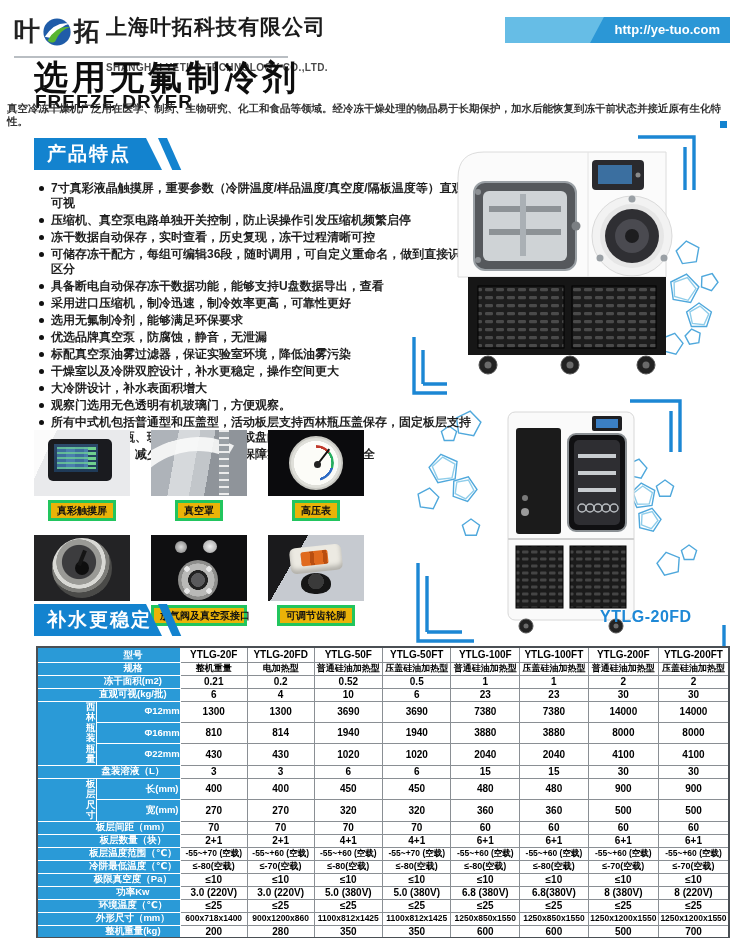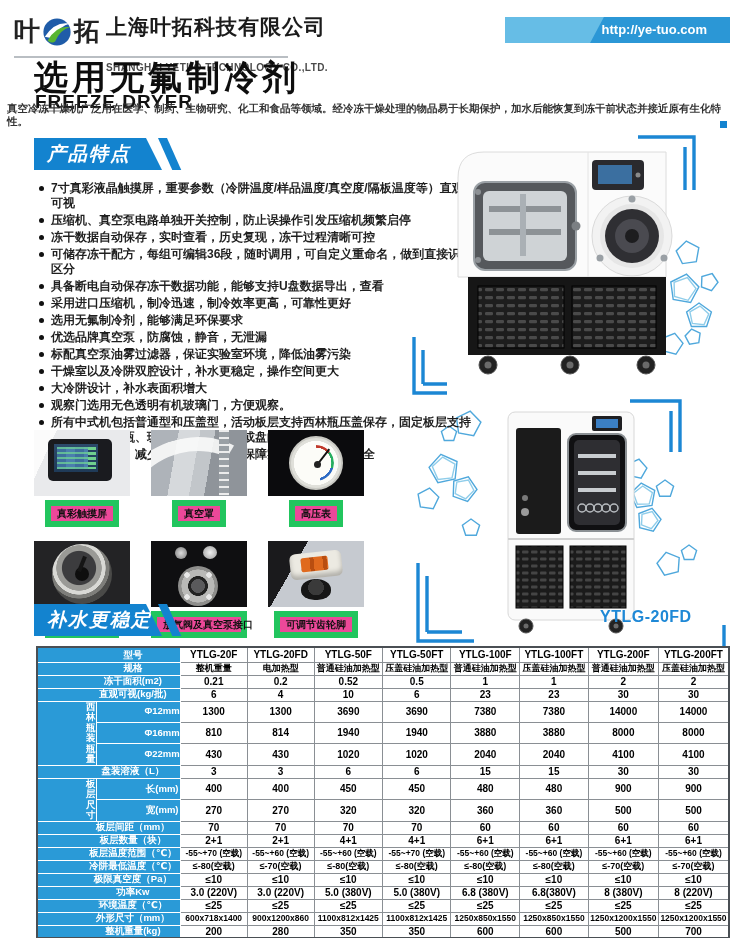--- a/index.html
+++ b/index.html
@@ -8,31 +8,31 @@
 
   
   .logo{position:absolute;left:14px;top:14px;display:flex;align-items:center;gap:2px;}
   .logo .ch{font-size:26px;font-weight:bold;color:#222;}
   .company{position:absolute;left:106px;top:13px;}
   .company .cn{font-size:21px;font-weight:bold;color:#1b1b1b;letter-spacing:1px;}
   .company .en{font-size:10px;font-weight:bold;color:#4a4a4a;letter-spacing:.4px;margin-top:21px;}
   .header-rule{position:absolute;left:14px;top:56px;width:274px;height:2px;background:#b9bec3;}
   .url-banner{position:absolute;left:505px;top:17px;width:225px;height:26px;background:#2b97d6;overflow:hidden;}
   .url-banner::before{content:"";position:absolute;left:-18px;top:0;width:110px;height:100%;background:#66bde6;transform:skewX(-28deg);}
-  .url-banner span{position:relative;display:block;text-align:right;line-height:26px;padding-right:23px;color:#fff;font-size:13px;font-weight:bold;}
+  .url-banner span{position:relative;display:block;text-align:right;line-height:26px;padding-right:10px;color:#fff;font-size:13px;font-weight:bold;}
 
   
   .title-cn{position:absolute;left:34px;top:55px;font-size:34px;font-weight:bold;color:#0d0d0d;letter-spacing:4px;}
   .title-en{position:absolute;left:35px;top:91px;font-size:19px;font-weight:bold;color:#111;letter-spacing:1px;}
   .title-rule{position:absolute;left:29px;top:110px;width:42px;height:2px;background:#bbb;}
   .description{position:absolute;left:7px;top:102px;width:718px;font-size:10.5px;font-weight:600;color:#333;line-height:13px;}
   .desc-mark{position:absolute;left:720px;top:121px;width:7px;height:7px;background:#1383cf;}
 
   
-  .sec-banner{position:absolute;height:28px;z-index:3;font-style:italic;}
+  .sec-banner{position:absolute;height:28px;z-index:3;}
   .sec-banner .main{position:relative;width:128px;height:32px;background:#1383cf;color:#fff;
     font-size:19px;font-weight:bold;line-height:32px;padding-left:13px;letter-spacing:2px;
     clip-path:polygon(0 0,calc(100% - 16px) 0,100% 100%,0 100%);}
   .sec-banner .tail{position:absolute;left:124px;top:0;width:9px;height:32px;background:#1383cf;
     transform:skewX(24deg);transform-origin:top left;}
 
   
   .feature-list{position:absolute;left:38px;top:181px;width:436px;margin:0;padding:0;list-style:none;z-index:2;}
   .feature-list li{position:relative;padding-left:13px;font-size:12px;font-weight:600;color:#1f1f1f;line-height:15px;margin-bottom:2px;}
   .feature-list li::before{content:"";position:absolute;left:1px;top:5px;width:5px;height:5px;border-radius:50%;background:#111;}
@@ -40,21 +40,21 @@
   
   .hero-svg{position:absolute;left:440px;top:134px;z-index:2;}
   .pilot-svg{position:absolute;left:458px;top:402px;z-index:2;}
   .decor-svg{position:absolute;left:0;top:0;z-index:1;pointer-events:none;}
   .model-label{position:absolute;left:600px;top:608px;font-size:16px;font-weight:bold;color:#1e88d6;letter-spacing:.5px;z-index:3;}
 
   
   .gallery{position:absolute;left:34px;top:430px;display:grid;grid-template-columns:repeat(3,96px);column-gap:21px;row-gap:14px;z-index:2;}
   .cell{width:96px;}
   .thumb{position:relative;width:96px;height:66px;overflow:hidden;background:#ddd;}
-  .cap{margin:4px auto 0;width:max-content;max-width:96px;padding:0 6px;border:6px solid #22c55e;background:#ec4899;font-size:10px;font-weight:bold;line-height:15px;color:#111;white-space:nowrap;}
+  .cap{margin:4px auto 0;width:max-content;max-width:96px;padding:0 6px;border:3px solid #22c55e;background:#eab308;font-size:10px;font-weight:bold;line-height:15px;color:#111;white-space:nowrap;}
 
   .t1{background:linear-gradient(115deg,#fbfbfb 0 18%,#e9eaec 18% 100%);}
   .t1 .bez{position:absolute;left:14px;top:9px;width:64px;height:42px;background:#1a1b1f;border-radius:5px;}
   .t1 .scr{position:absolute;left:20px;top:14px;width:44px;height:28px;background:linear-gradient(180deg,#2c4a6b,#1f3a57);}
   .t1 .scr::before{content:"";position:absolute;inset:3px;background:
      repeating-linear-gradient(180deg,rgba(110,210,150,.75) 0 2px,transparent 2px 5px),
      repeating-linear-gradient(90deg,#3e6e9e 0 9px,#4b7fae 9px 18px);}
   .t1 .scr::after{content:"";position:absolute;right:2px;top:3px;width:8px;height:22px;
      background:repeating-linear-gradient(180deg,#6fd08e 0 3px,#24435f 3px 5px);}
 

